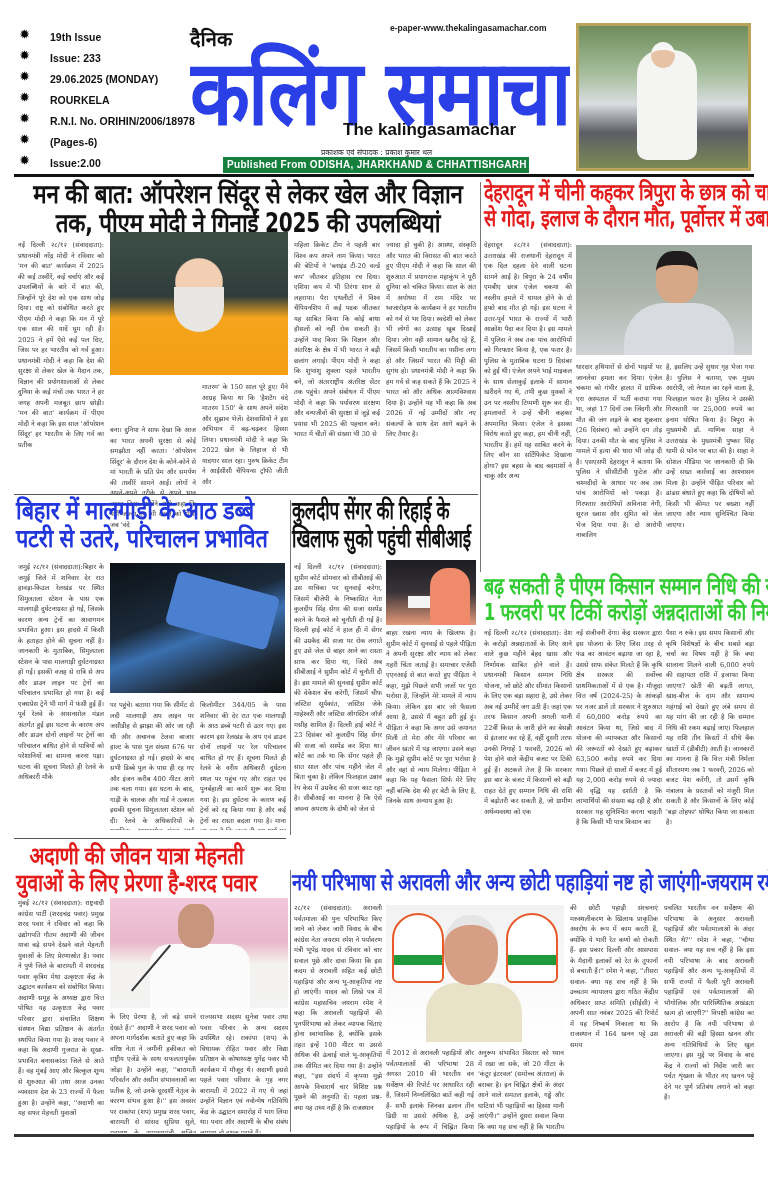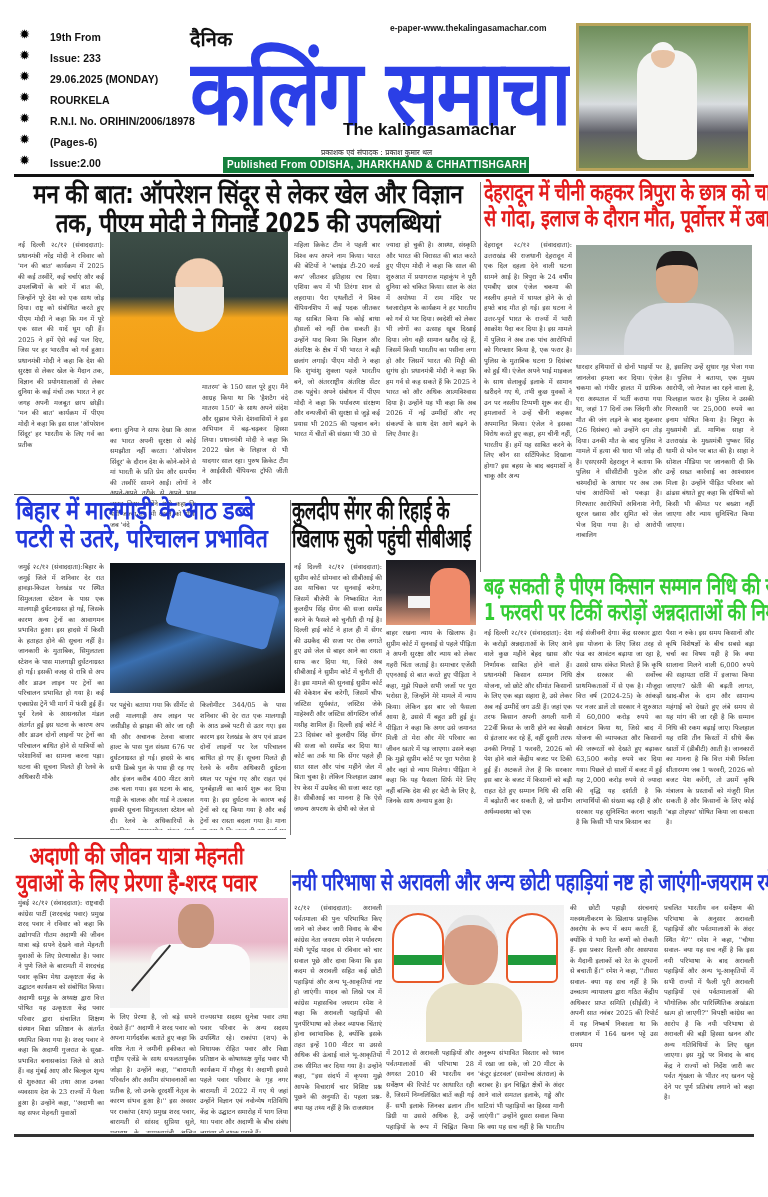--- a/index.html
+++ b/index.html
@@ -62,21 +62,21 @@
 
   .bottom-rule { position: absolute; left: 14px; top: 1134px; width: 740px; height: 3px; background: #333; }
 </style>
 </head>
 <body>
 
 <header class="masthead">
   <ul class="meta-list">
     <li>
         <span class="bullet"></span>
-        <span>19th From</span>
+        <span>19th Issue</span>
       </li>
     <li>
         <span class="bullet"></span>
         <span>Issue: 233</span>
       </li>
     <li>
         <span class="bullet"></span>
         <span>29.06.2025 (MONDAY)</span>
       </li>
     <li>

